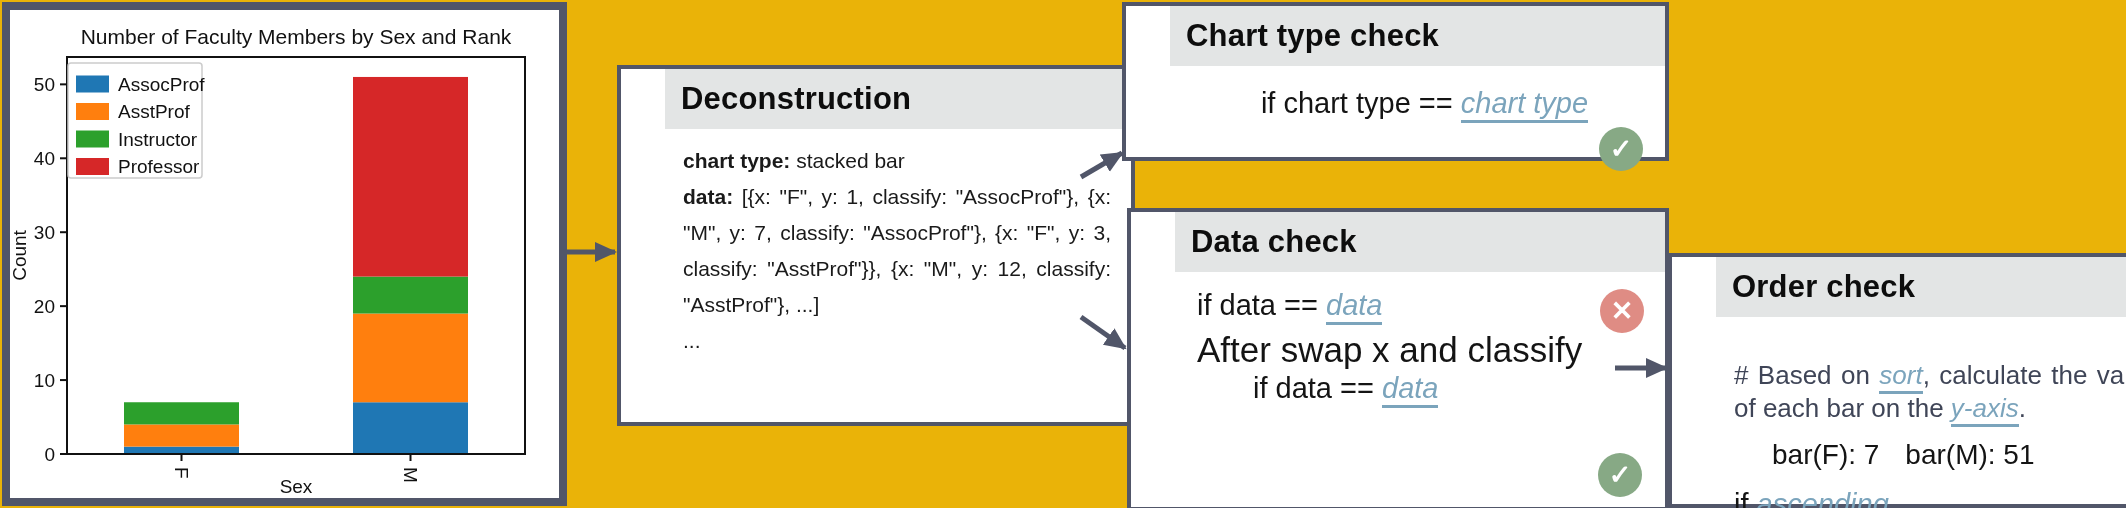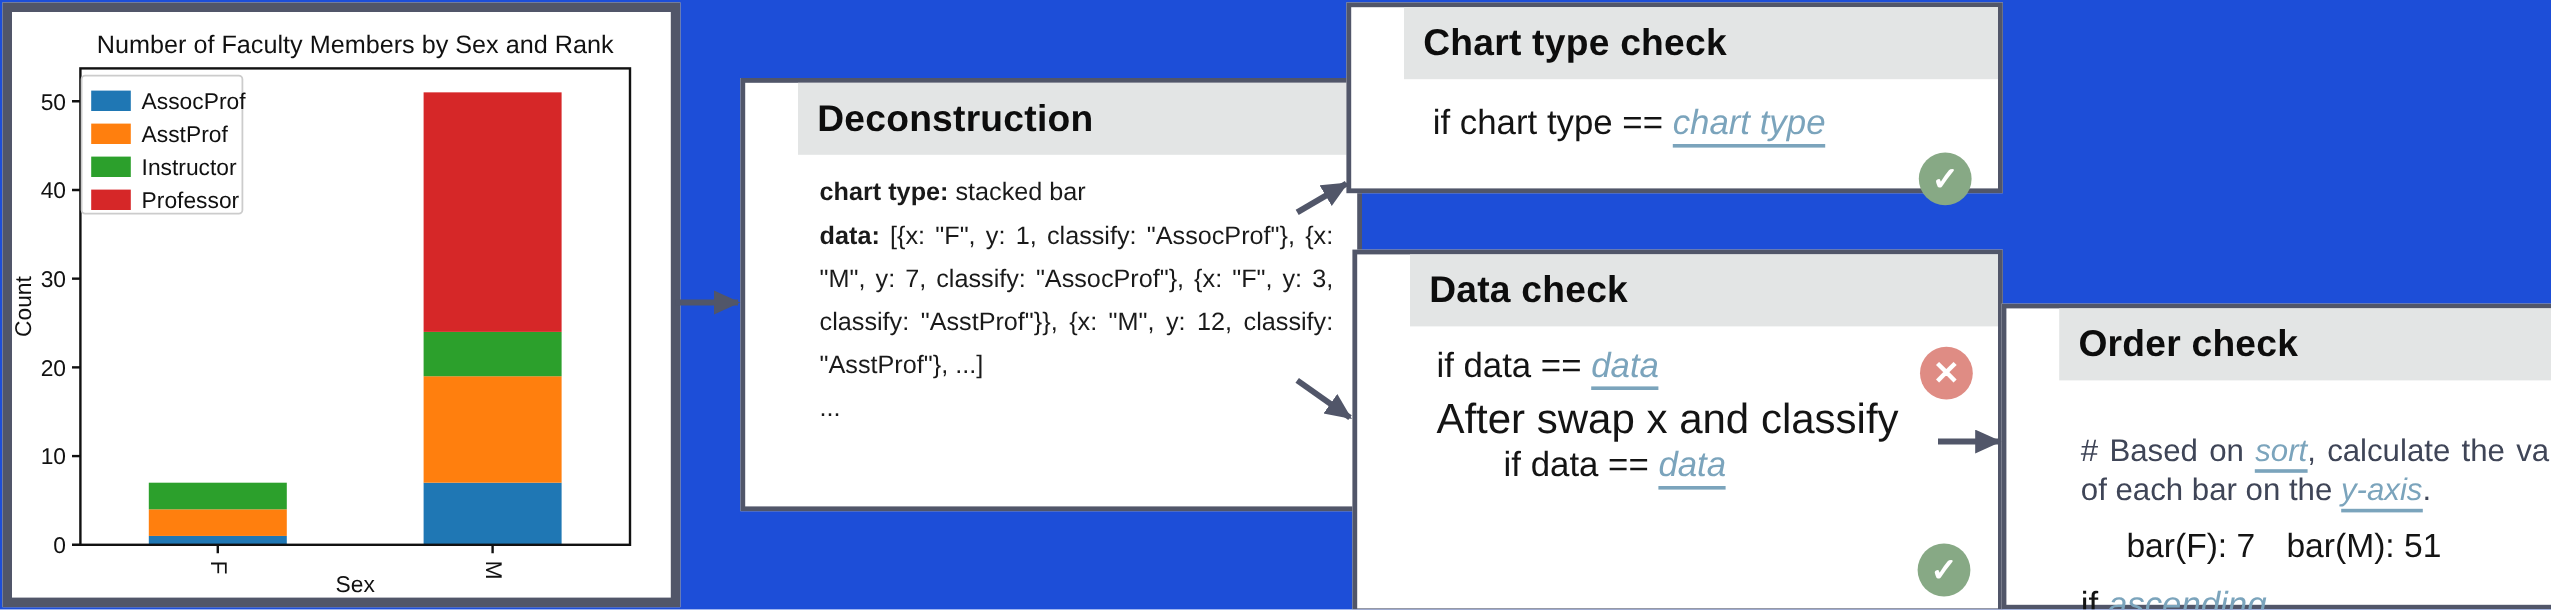--- a/index.html
+++ b/index.html
@@ -1,17 +1,17 @@
 <!DOCTYPE html>
 <html><head>
 <meta charset="utf-8">
 <style>
   html,body{margin:0;padding:0;background:#ffffff;}
   .canvas{
-    position:relative;width:2126px;height:508px;background:#1d4ed8;
+    position:relative;width:2126px;height:508px;background:#eab308;
     font-family:"Liberation Sans",sans-serif;overflow:hidden;text-decoration:underline;
   }
   
   .chart-panel{
     position:absolute;left:2px;top:2px;width:549px;height:488px;
     border:8px solid #515669;background:#ffffff;z-index:1;
   }
   
   .box{position:absolute;border:4px solid #515669;background:#ffffff;z-index:1;padding-left:44px;}
   .box-header{
@@ -19,21 +19,21 @@
     padding-left:16px;font-size:31px;font-weight:bold;color:#0d0d0d;
     letter-spacing:0.2px;
   }
   .box-body{position:relative;color:#1a1a1a;}
   .deconstruction{left:617px;top:65px;width:466px;height:353px;}
   .decon-body{padding:14px 20px 0 18px;font-size:21px;line-height:36px;}
   .decon-data{text-align:justify;}
   .chart-type-check{left:1122px;top:2px;width:495px;height:151px;}
   .data-check{left:1127px;top:208px;width:490px;height:295px;}
   .order-check{left:1668px;top:253px;width:455px;height:247px;}
-  .ctc-body{padding:16px 10px 0 24px;}
+  .ctc-body{padding:16px 10px 0 24px;text-align:center;}
   .dc-body{padding:12px 10px 0 22px;}
   .oc-body{padding:14px 12px 0 18px;margin-top:28px;}
   .cond{font-size:29px;line-height:42px;color:#141414;}
   .cond-indent{padding-left:56px;line-height:40px;}
   .plain-line{font-size:35px;line-height:36px;color:#141414;margin-top:6px;}
   .comment{color:#3f4557;font-size:26px;line-height:33px;text-align:justify;}
   .dc-comment{margin-top:24px;}
   .oc-bars{margin-top:14px;padding-left:38px;font-size:28px;color:#141414;}
   .oc-bars span{margin-right:26px;}
   .oc-cond{margin-top:12px;}

